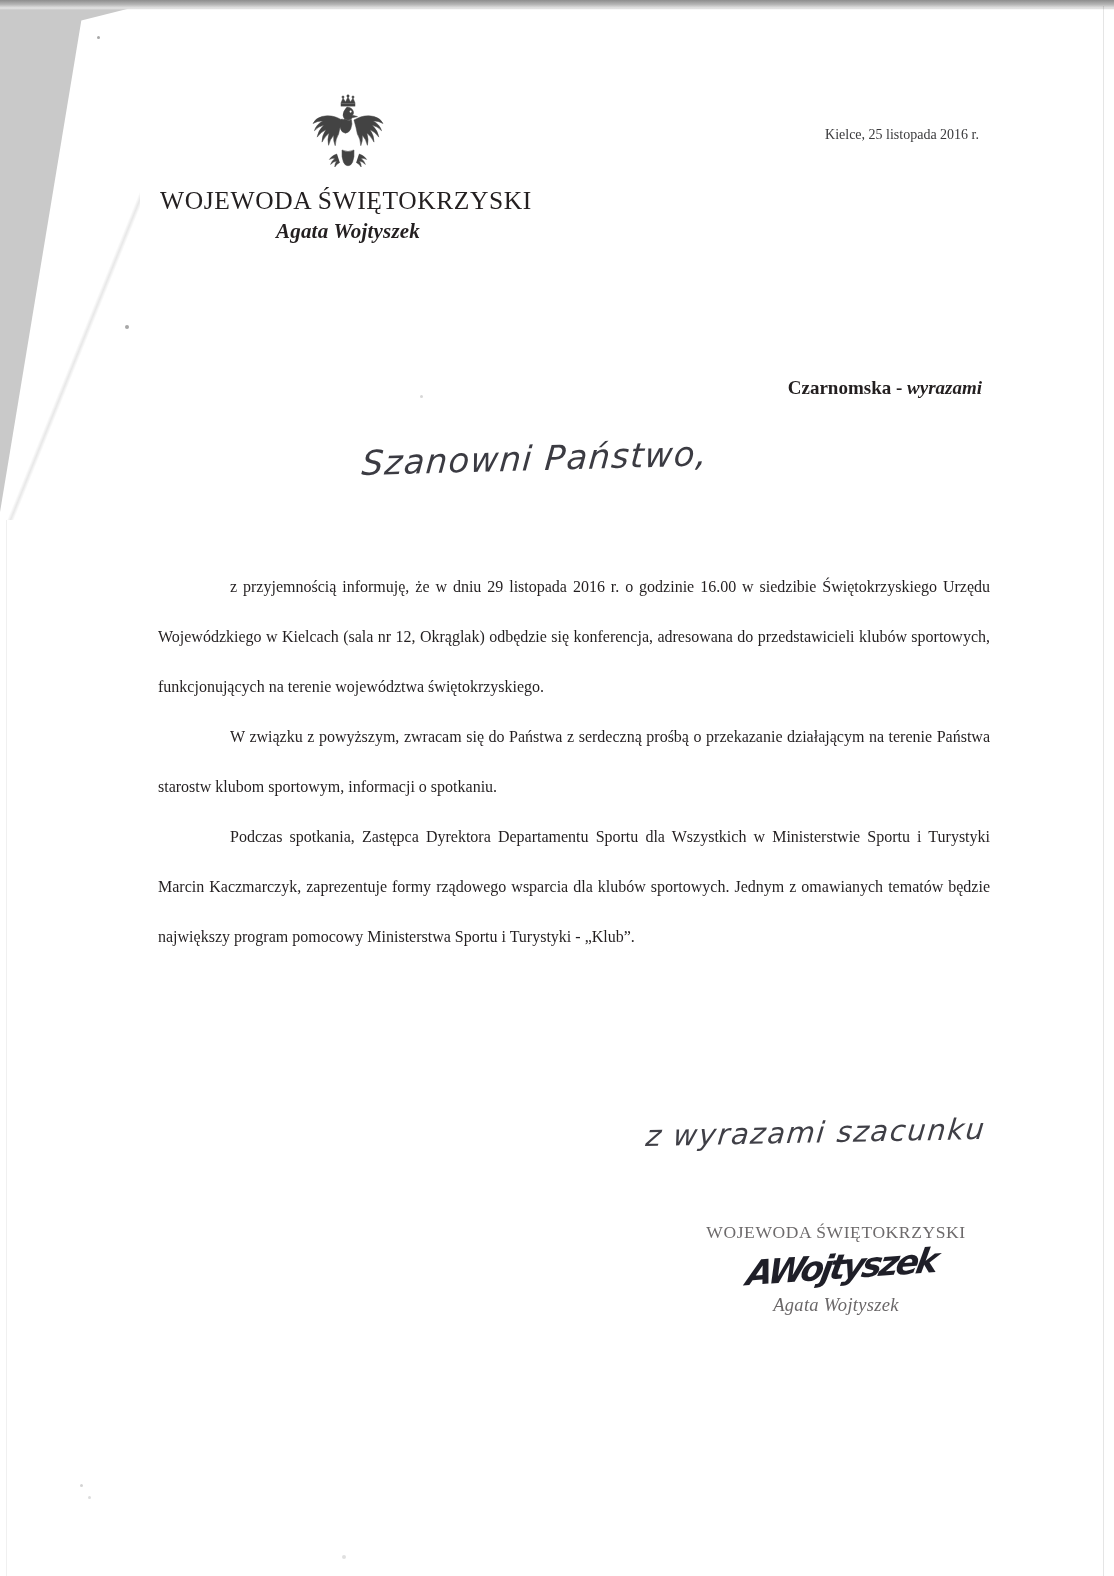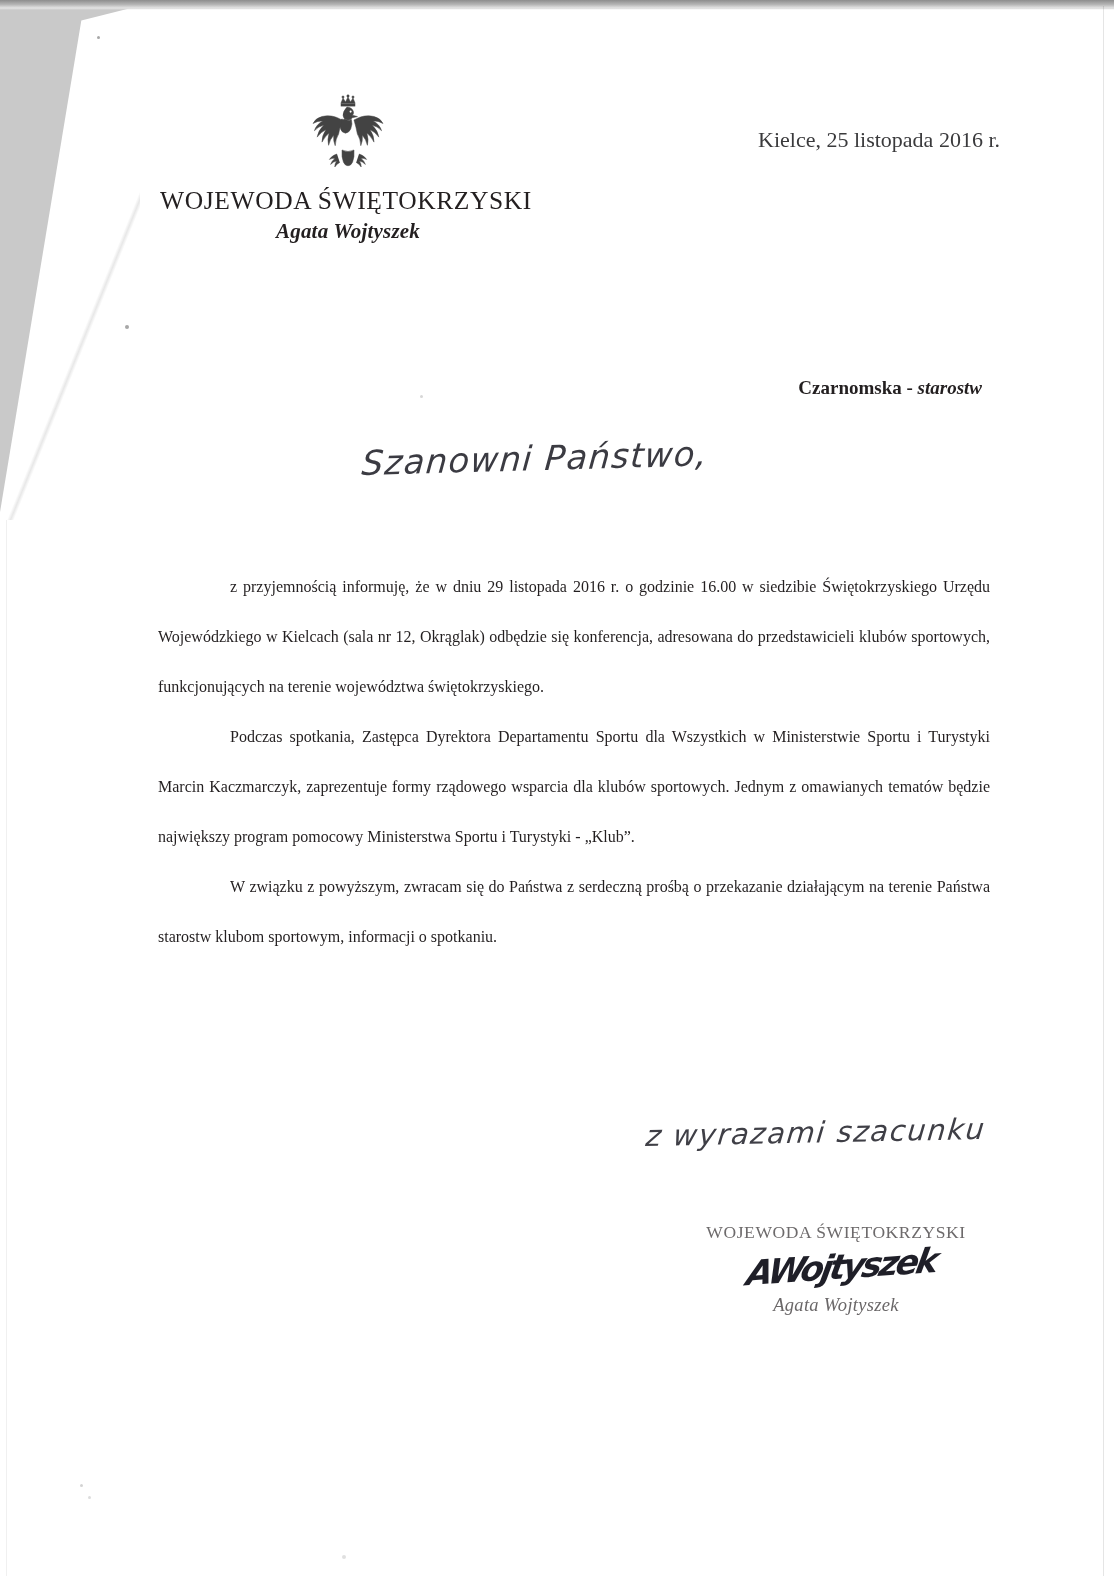--- a/index.html
+++ b/index.html
@@ -98,23 +98,23 @@
     font-size: 21px;
     font-style: italic;
     font-weight: bold;
     margin-top: 3px;
     letter-spacing: 0.2px;
   }
 
   
   #date-line {
     position: absolute;
-    right: 114px;
+    right: 135px;
     top: 127px;
-    font-size: 22px;
+    font-size: 14px;
     color: #3a3a3c;
     white-space: nowrap;
   }
 
   
   #addressee {
     position: absolute;
     right: 132px;
     top: 377px;
     font-size: 19px;
@@ -252,28 +252,28 @@
         <path d="M33 58 q6 3 12 0 q0.6 7-1.4 12 q-1.4 3.6-4.6 3.8 q-3.2-0.2-4.6-3.8 q-2-5-1.4-12 Z"></path>
 
         <path d="M28 62 q-5 1.4-7.6 5.4 q3-1.4 5.6-1 q-3.4 2.4-4.4 6 q3-3 6-3.4 q-2 3-1.8 6 q2.2-3.6 5-4.6"></path>
         <path d="M50 62 q5 1.4 7.6 5.4 q-3-1.4-5.6-1 q3.4 2.4 4.4 6 q-3-3-6-3.4 q2 3 1.8 6 q-2.2-3.6-5-4.6"></path>
       </g>
     </svg>
     <div id="office-title">WOJEWODA ŚWIĘTOKRZYSKI</div>
     <div id="office-holder">Agata Wojtyszek</div>
   </div>
 
-  <div id="addressee"><span>Czarnomska - </span><span class="all">starostw</span></div>
+  <div id="addressee"><span>Czarnomska - </span><span class="all">wyrazami</span></div>
 
   <div class="handwriting" id="salutation-hand">Szanowni Państwo,</div>
 
   <div id="body-text">
     <p>z przyjemnością informuję, że w dniu 29 listopada 2016 r. o godzinie 16.00 w siedzibie Świętokrzyskiego Urzędu Wojewódzkiego w Kielcach (sala nr 12, Okrąglak) odbędzie się konferencja, adresowana do przedstawicieli klubów sportowych, funkcjonujących na terenie województwa świętokrzyskiego.</p>
+    <p>W związku z powyższym, zwracam się do Państwa z serdeczną prośbą o przekazanie działającym na terenie Państwa starostw klubom sportowym, informacji o spotkaniu.</p>
     <p>Podczas spotkania, Zastępca Dyrektora Departamentu Sportu dla Wszystkich w Ministerstwie Sportu i Turystyki Marcin Kaczmarczyk, zaprezentuje formy rządowego wsparcia dla klubów sportowych. Jednym z omawianych tematów będzie największy program pomocowy Ministerstwa Sportu i Turystyki - „Klub”.</p>
-    <p>W związku z powyższym, zwracam się do Państwa z serdeczną prośbą o przekazanie działającym na terenie Państwa starostw klubom sportowym, informacji o spotkaniu.</p>
   </div>
 
   <div class="handwriting" id="closing-hand">z wyrazami szacunku</div>
 
   <div id="signature-block">
     <div id="stamp-title">WOJEWODA ŚWIĘTOKRZYSKI</div>
     <div id="signature-scribble">AWojtyszek</div>
     <div id="stamp-name">Agata Wojtyszek</div>
   </div>
 

